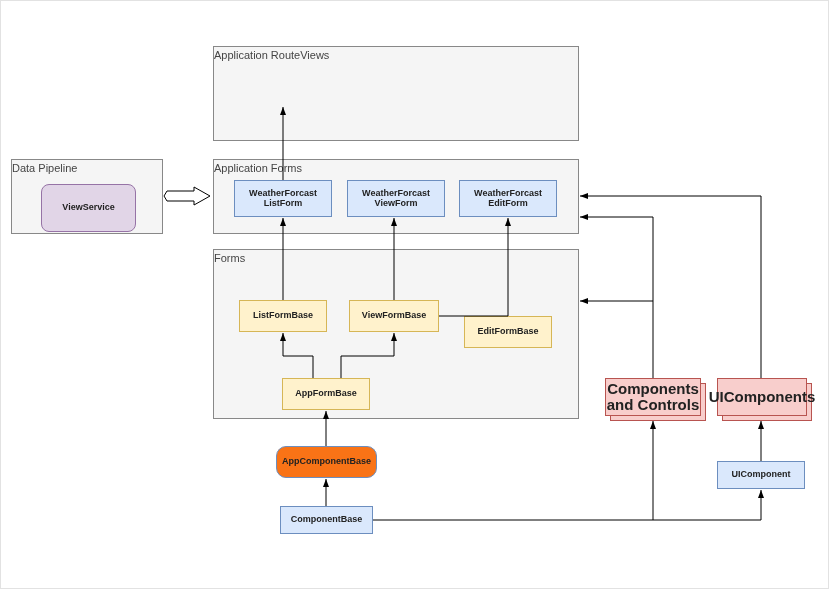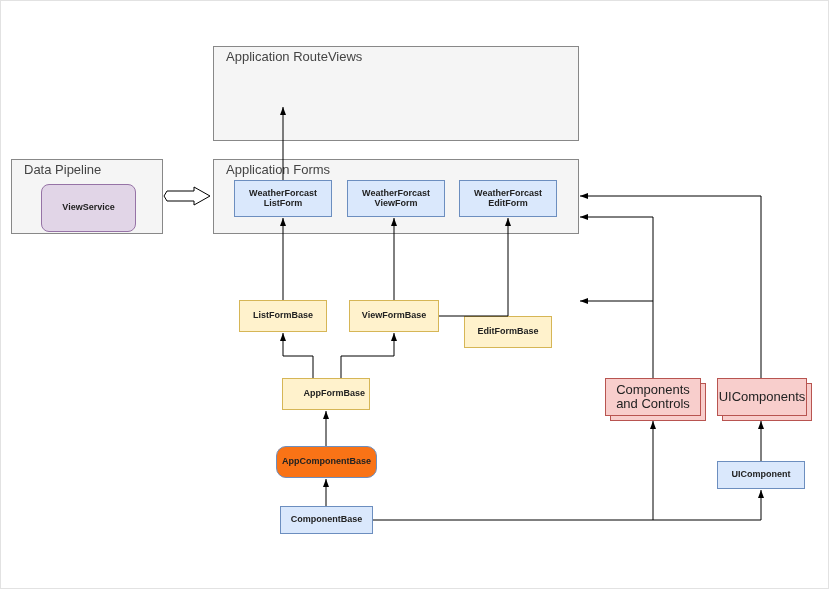--- a/index.html
+++ b/index.html
@@ -21,22 +21,22 @@
   svg { position: absolute; top: 0; left: 0; }
   .group {
     position: absolute;
     border: 1px solid #888;
     background: #f5f5f5;
     box-sizing: border-box;
   }
   .group-title {
     position: absolute;
     top: 2px;
-    left: 12px;
-    font-size: 13px;
+    left: 0;
+    font-size: 11px;
     color: #444;
   }
   .node {
     position: absolute;
     border: 1px solid;
     box-sizing: border-box;
     display: flex;
     align-items: center;
     justify-content: center;
     text-align: center;
@@ -59,22 +59,22 @@
   }
   .stack .front {
     position: absolute;
     inset: 0;
     border: 1px solid;
     box-sizing: border-box;
     display: flex;
     align-items: center;
     justify-content: center;
     text-align: center;
-    font-size: 13px;
-    font-weight: 400;
+    font-size: 15px;
+    font-weight: 700;
     line-height: 1.1;
     padding: 0;
     background: inherit;
   }
 </style>
 </head>
 <body>
 
 <div class="frame">
 
@@ -103,34 +103,37 @@
   <div class="node" style="left:346px; top:179px; width:98px; height:37px; background:#DAE8FC; border-color:#6C8EBF;">
     <span>WeatherForcast
 ViewForm</span>
   </div>
 
   <div class="node" style="left:458px; top:179px; width:98px; height:37px; background:#DAE8FC; border-color:#6C8EBF;">
     <span>WeatherForcast
 EditForm</span>
   </div>
 
+  <div class="group" style="left:212px; top:248px; width:366px; height:170px;">
+    <div class="group-title">Forms</div>
+  </div>
 
   <div class="node" style="left:348px; top:299px; width:90px; height:32px; background:#FFF2CC; border-color:#D6B656;">
     <span>ViewFormBase</span>
   </div>
 
   <div class="node" style="left:238px; top:299px; width:88px; height:32px; background:#FFF2CC; border-color:#D6B656;">
     <span>ListFormBase</span>
   </div>
 
   <div class="node" style="left:463px; top:283px; width:88px; height:32px; background:#FFF2CC; border-color:#D6B656;margin-top:32px;">
     <span>EditFormBase</span>
   </div>
 
-  <div class="node" style="left:281px; top:377px; width:88px; height:32px; background:#FFF2CC; border-color:#D6B656;justify-content:flex-end;">
+  <div class="node" style="left:281px; top:377px; width:88px; height:32px; background:#FFF2CC; border-color:#D6B656;">
     <span>AppFormBase</span>
   </div>
 
   <div class="node" style="left:275px; top:445px; width:101px; height:32px; background:#f97316; border-color:#6C8EBF;border-radius:10px;">
     <span>AppComponentBase</span>
   </div>
 
   <div class="node" style="left:279px; top:505px; width:93px; height:28px; background:#DAE8FC; border-color:#6C8EBF;">
     <span>ComponentBase</span>
   </div>

